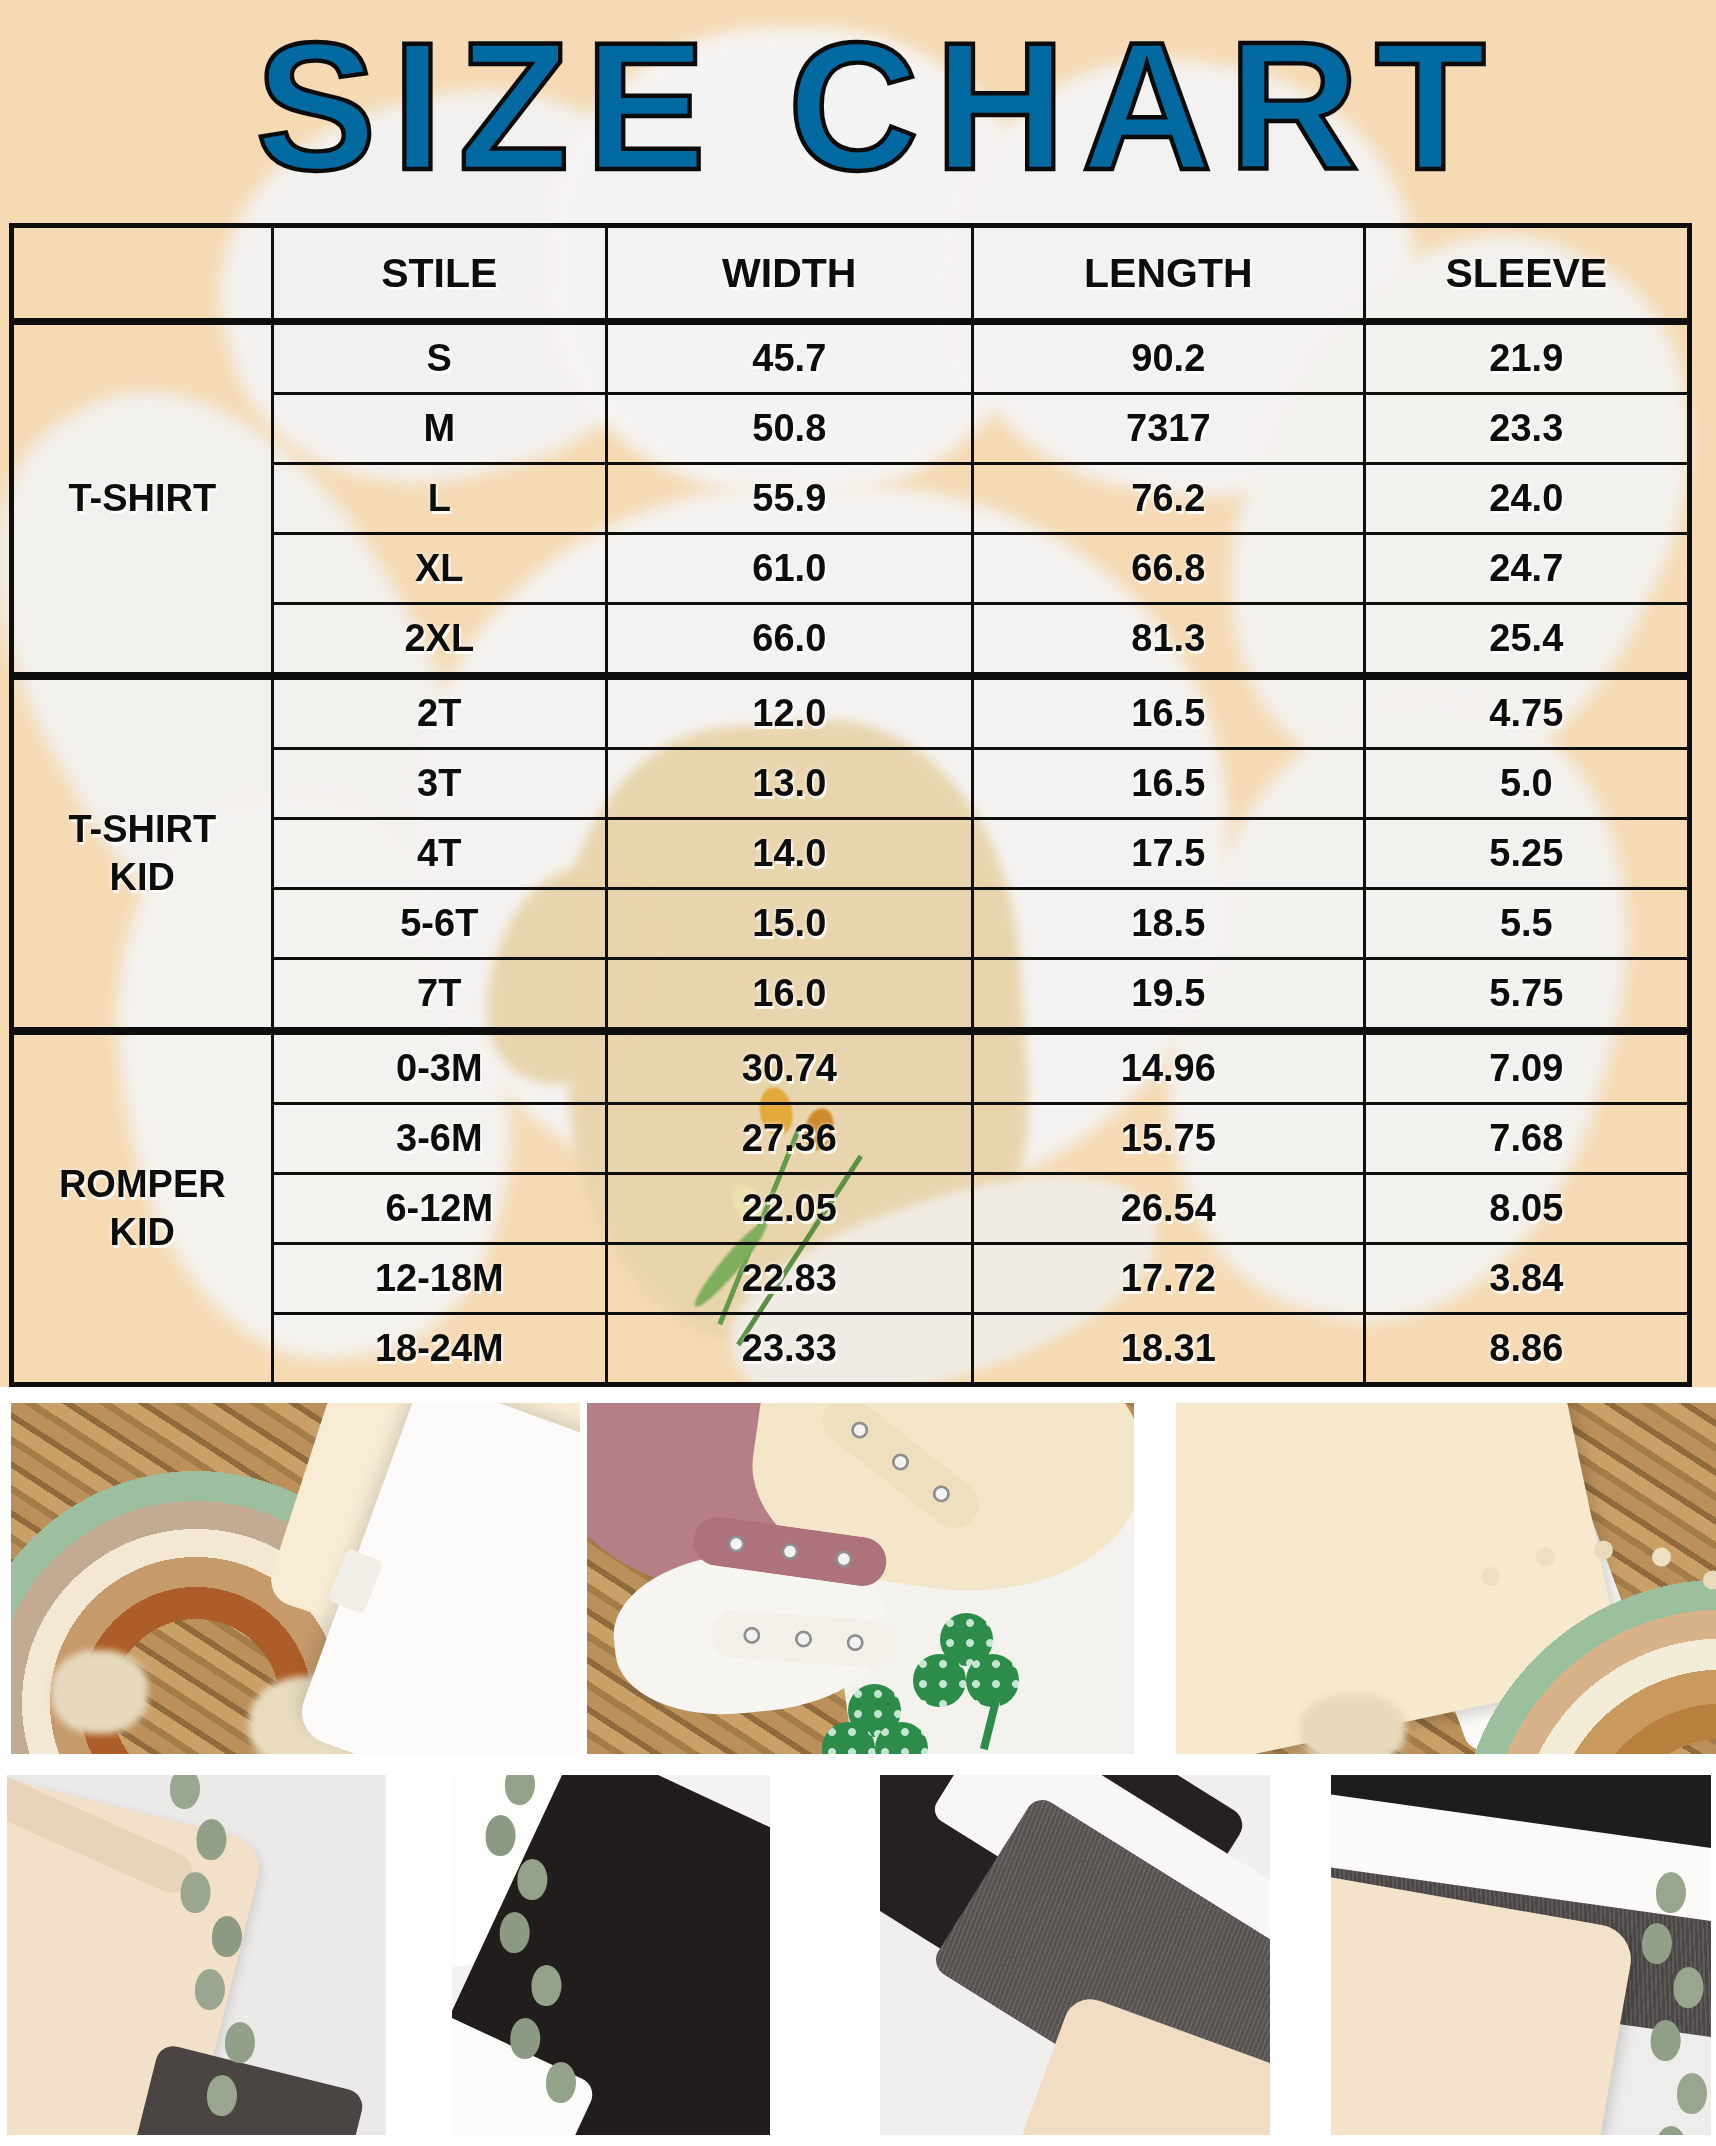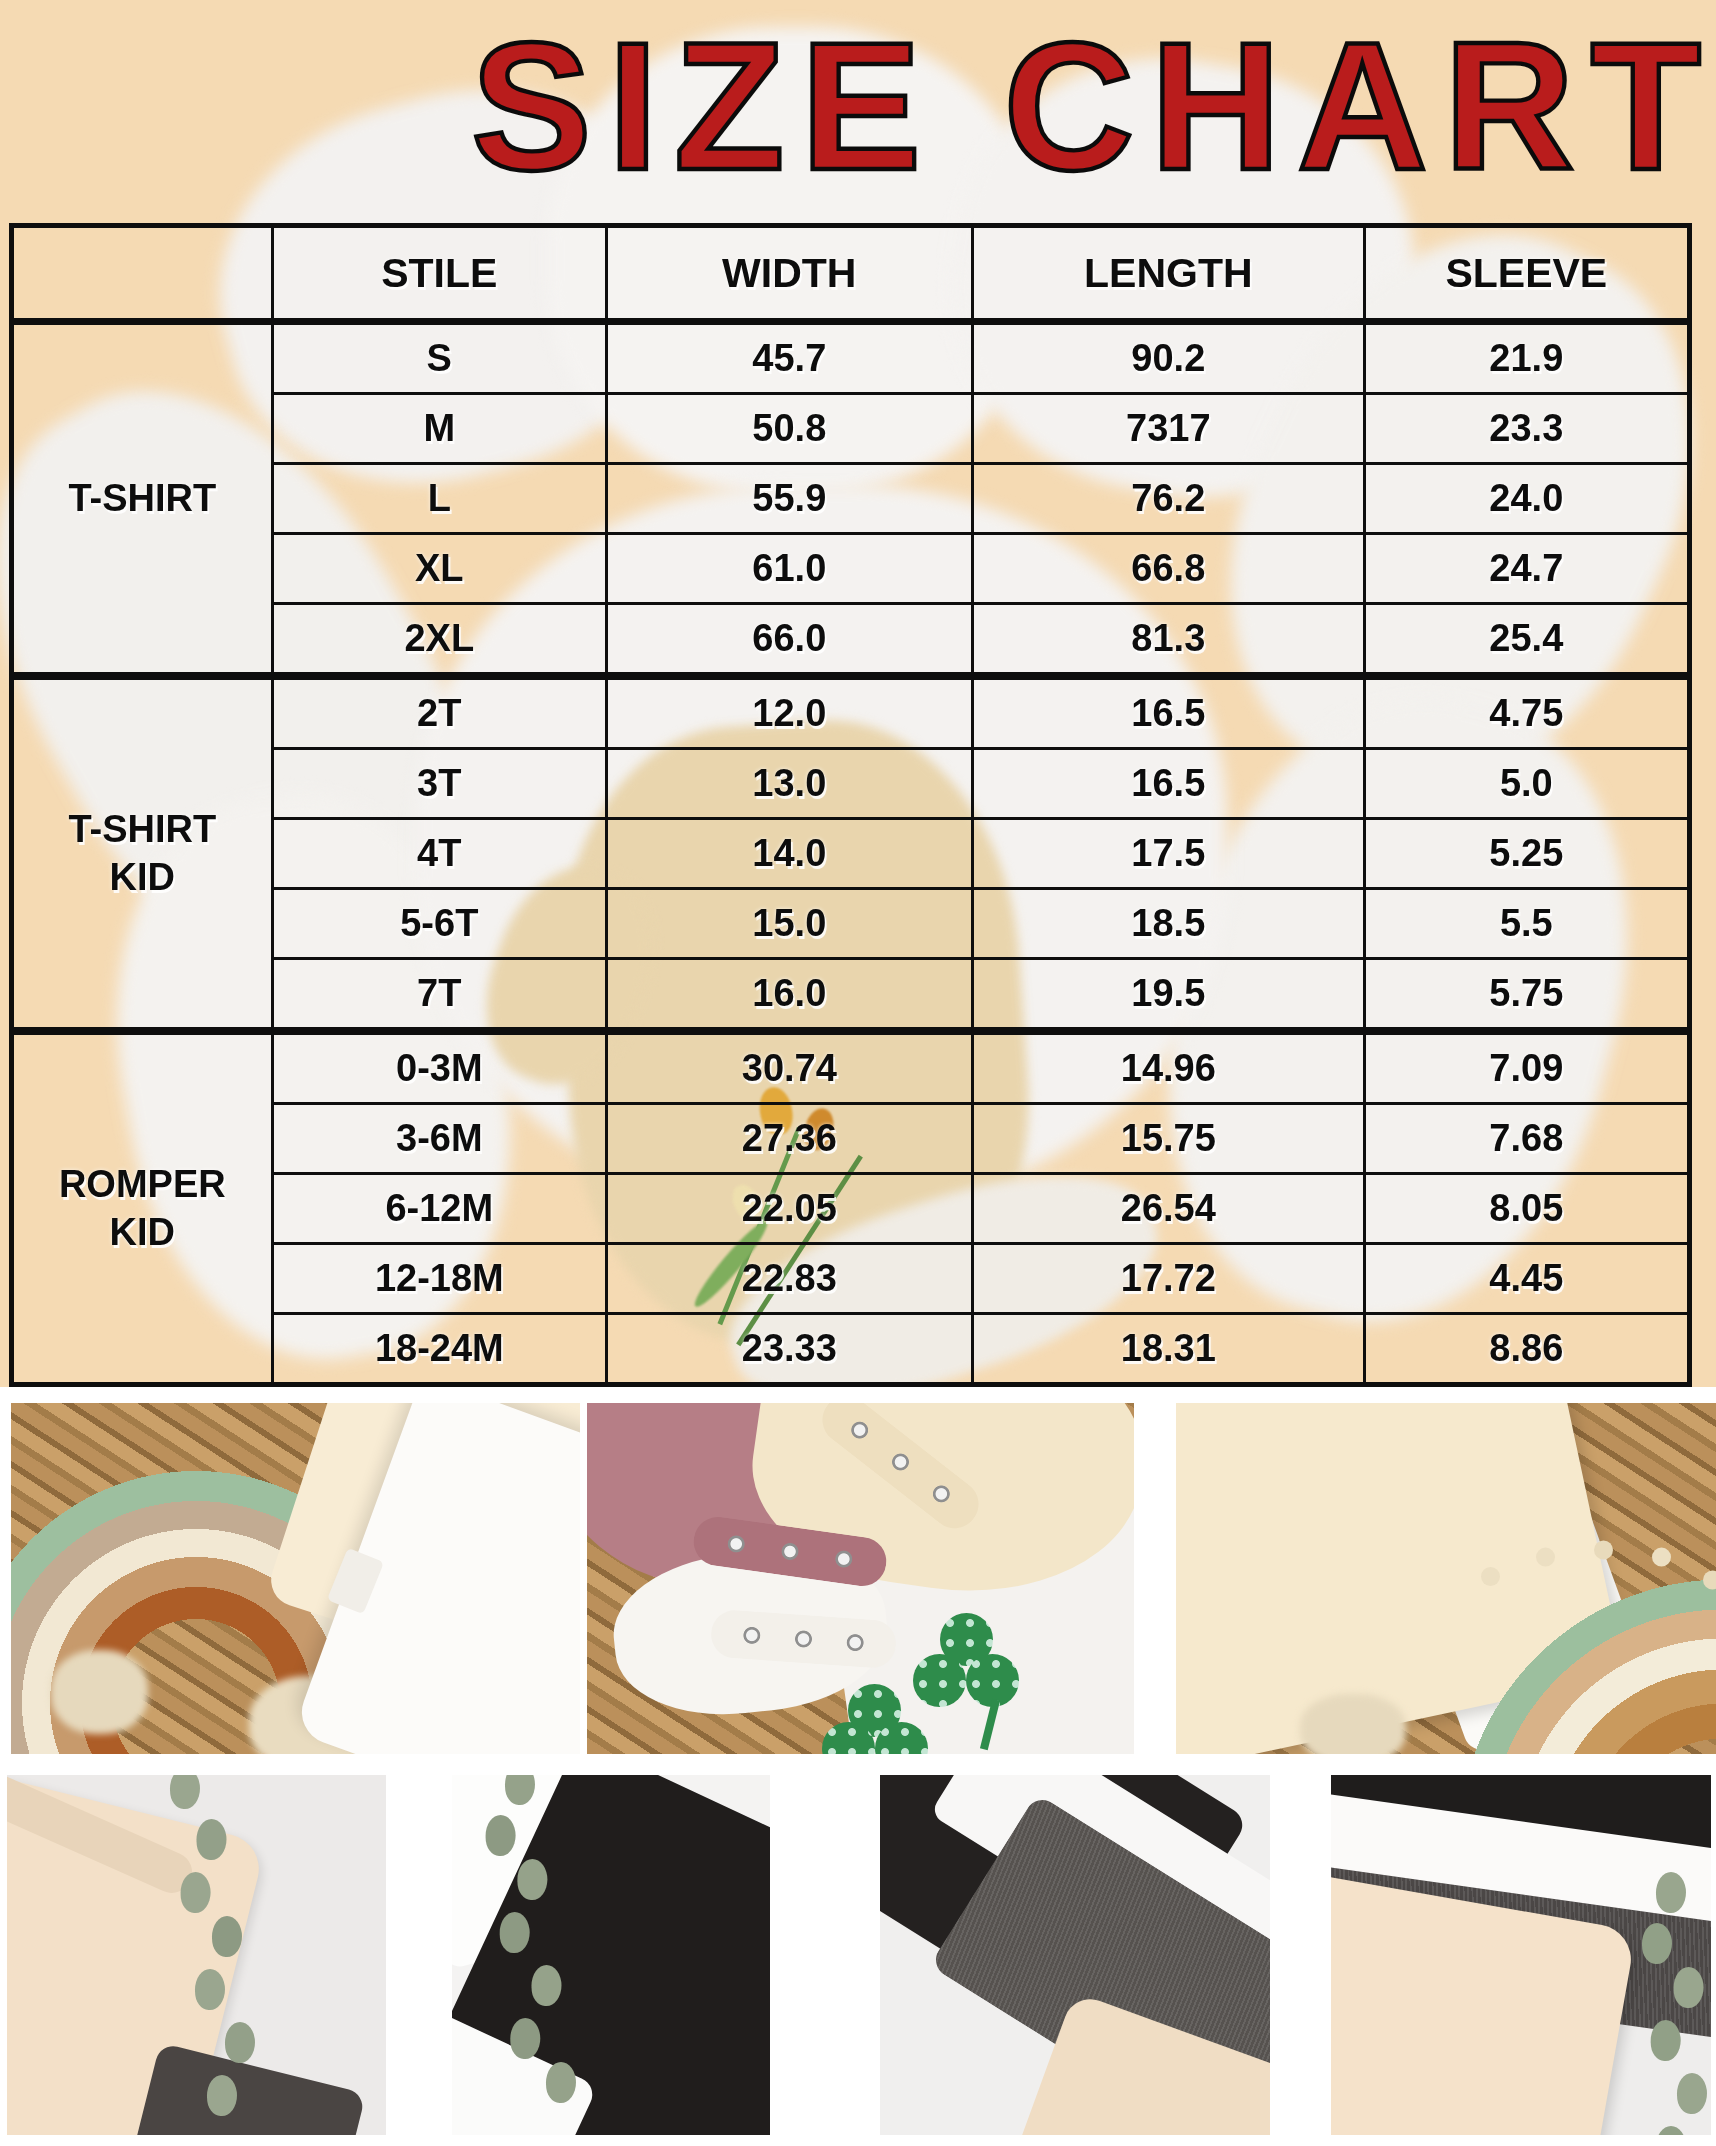--- a/index.html
+++ b/index.html
@@ -2,22 +2,22 @@
 <html style="font-size:14px"><head>
 <meta charset="utf-8">
 <style>
   html,body{margin:0;padding:0;background:#ffffff;}
   .page{position:relative;width:1717px;height:2146px;background:#ffffff;overflow:hidden;
         font-family:"Liberation Sans",sans-serif;color:#0d0d0d;}
   
   .hero{position:absolute;left:0;top:0;width:1717px;height:1387px;background:#f5dab3;overflow:hidden;}
   .blob{position:absolute;border-radius:46%;filter:blur(8px);}
   .stem{position:absolute;background:#649a4c;}
-  .page-title{position:absolute;top:16px;left:0;right:0;margin:0;z-index:3;text-align:right;
-      font-size:181px;line-height:1;font-weight:bold;letter-spacing:16px;color:#b91c1c;padding-left:40px;
+  .page-title{position:absolute;top:16px;left:0;right:0;margin:0;z-index:3;text-align:center;
+      font-size:181px;line-height:1;font-weight:bold;letter-spacing:16px;color:#0369a1;padding-left:40px;
       -webkit-text-stroke:4.4px #0b0b0b;}
   
   table.size{position:absolute;left:8.8px;top:223px;width:1678px;z-index:2;border-collapse:collapse;
       table-layout:fixed;background:transparent;border:5.3px solid #0e0e0e;}
   table.size th,table.size td{border:3.5px solid #0e0e0e;text-align:center;vertical-align:middle;
       font-weight:bold;color:#0d0d0d;padding:0;
       text-shadow:1.8px 2.6px 0 rgba(255,255,255,.85),0 0 4.4px rgba(255,255,255,.7);}
   table.size thead th{height:90px;font-size:41px;border-bottom-width:7px;}
   table.size tbody td{height:67px;font-size:38px;}
   tr.sec td{border-top-width:8px;margin-left:42px;}
@@ -162,21 +162,21 @@
         <tr>
           <td>6-12M</td>
           <td>22.05</td>
           <td>26.54</td>
           <td>8.05</td>
         </tr>
         <tr>
           <td>12-18M</td>
           <td>22.83</td>
           <td>17.72</td>
-          <td>4.45</td>
+          <td>3.84</td>
         </tr>
         <tr>
           <td>18-24M</td>
           <td>23.33</td>
           <td>18.31</td>
           <td>8.86</td>
         </tr>
       </tbody>
     </table>
   </div>

